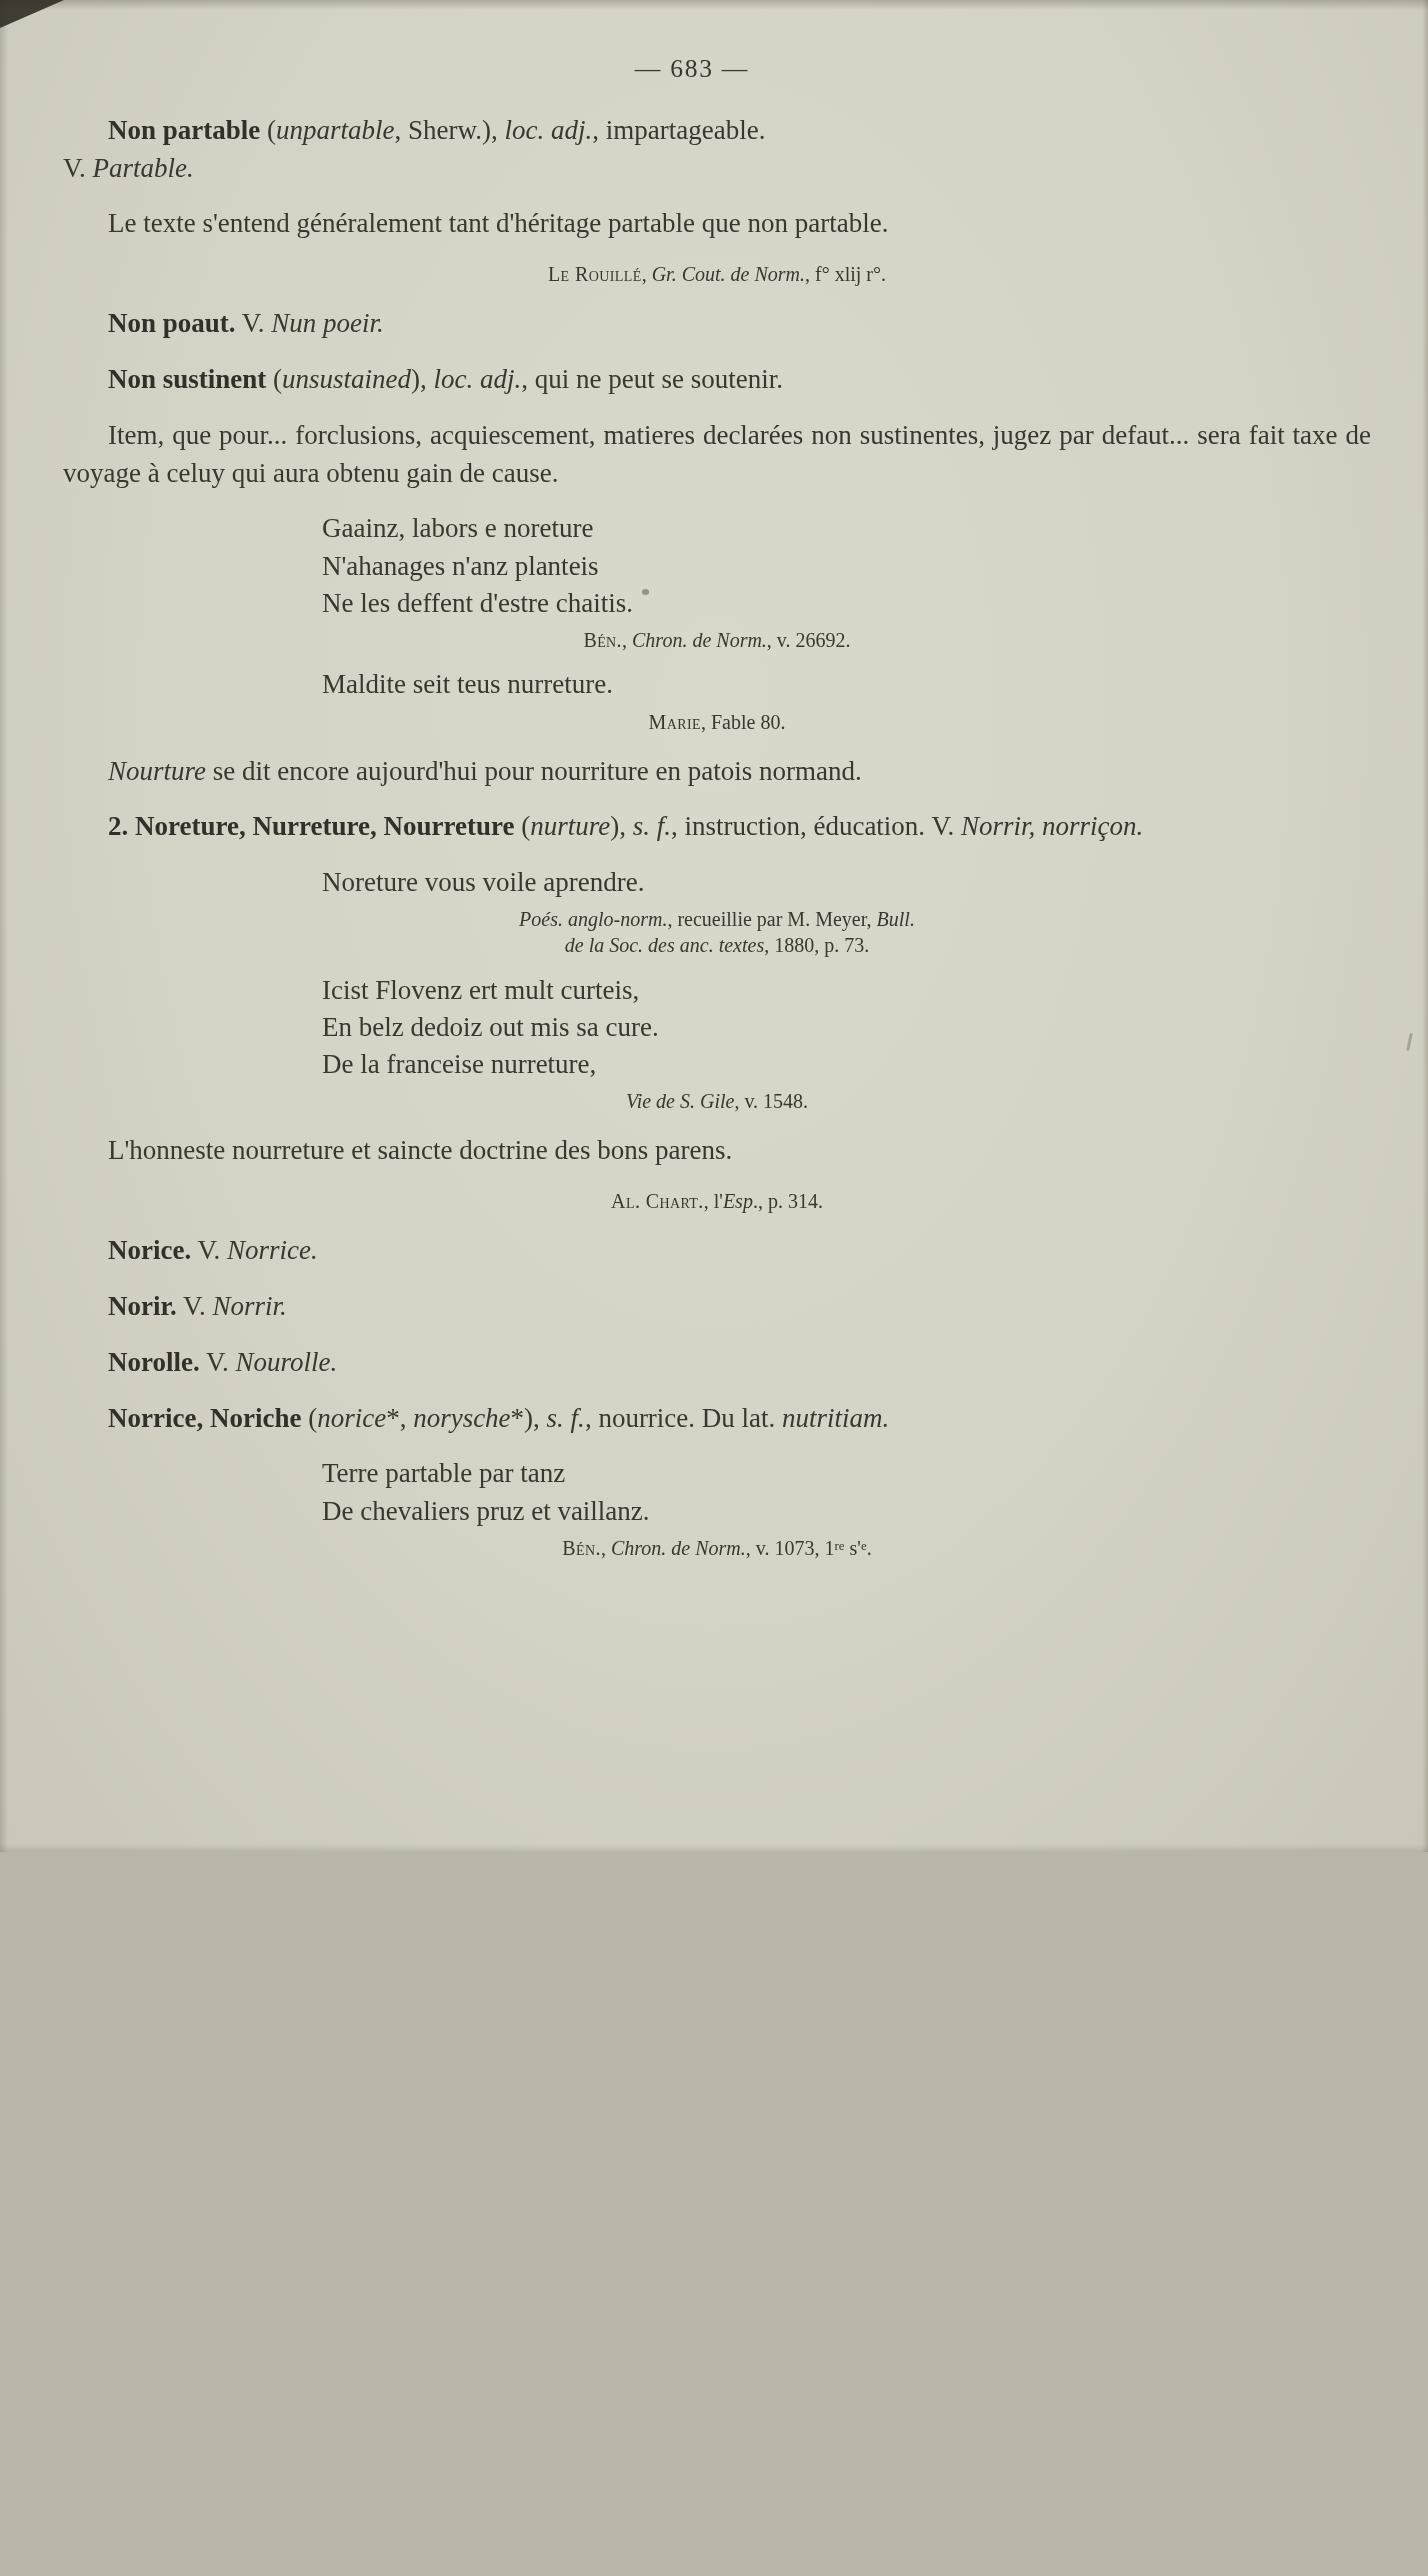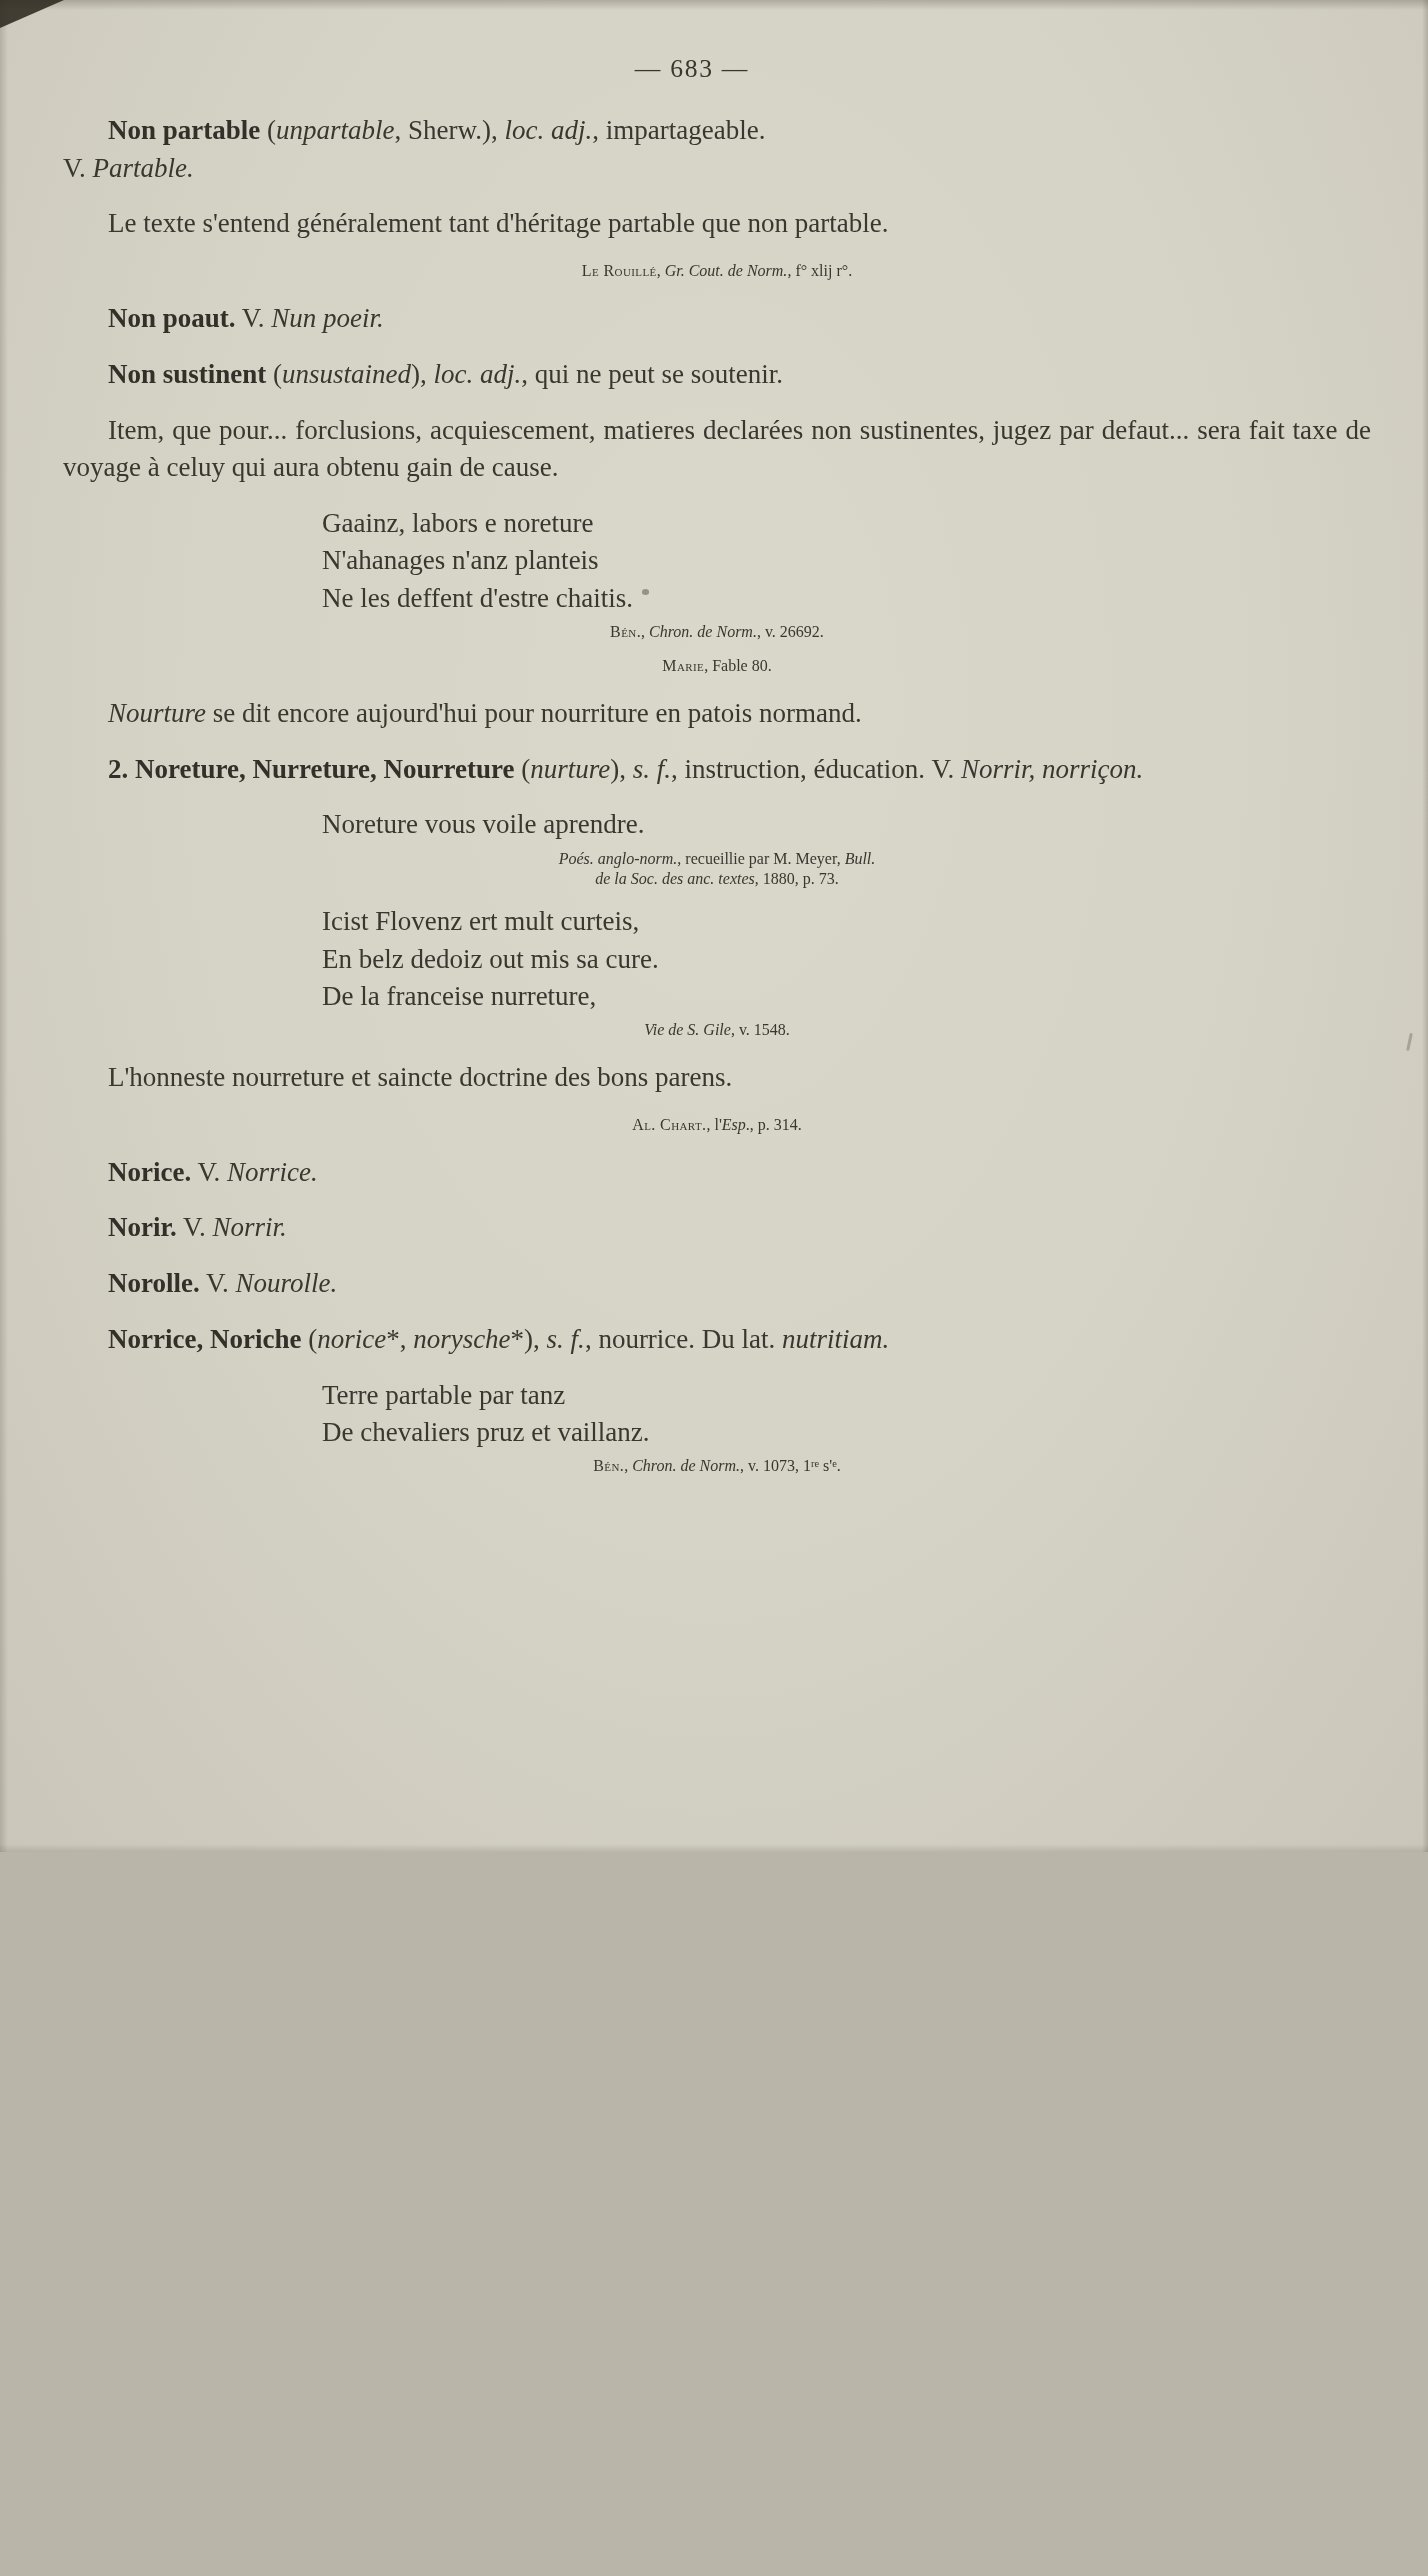--- a/index.html
+++ b/index.html
@@ -50,21 +50,21 @@
   .para {
     margin: 18px 16px;
     text-indent: 45px;
     text-align: justify;
   }
   .line2 { display: block; text-indent: 0; }
   .verse-block { margin: 13.2px 0 5px 275px; }
   .verse-line  { line-height: 1.38; }
   .citation {
     text-align: center;
-    font-size: 16px;
+    font-size: 20px;
     line-height: 1.30;
     margin: 1.7px 0 13.2px;
   }
   .citation.tight { margin: 0; }
   .citation.tight-last { margin: 0 0 13.2px; }
 
   
   .s-n  { font-style: normal; font-weight: normal; }
   .s-b  { font-weight: bold; color: #33302a; }
   .s-i  { font-style: italic; }
@@ -102,20 +102,23 @@
     <p class="para"><span class="s-n">Item, que pour... forclusions, acquiescement, matieres declarées non sustinentes, jugez par defaut... sera fait taxe de voyage à celuy qui aura obtenu gain de cause.</span></p>
 
 
     <div class="verse-block">
       <div class="verse-line">Gaainz, labors e noreture</div>
       <div class="verse-line">N'ahanages n'anz planteis</div>
       <div class="verse-line">Ne les deffent d'estre chaitis.</div>
     </div>
     <div class="citation"><span class="s-sc">Bén.</span><span class="s-n">, </span><span class="s-i">Chron. de Norm.</span><span class="s-n">, v. 26692.</span></div>
 
+    <div class="verse-block">
+      <div class="verse-line">Maldite seit teus nurreture.</div>
+    </div>
     <div class="citation"><span class="s-sc">Marie</span><span class="s-n">, Fable 80.</span></div>
 
     <p class="para"><span class="s-i">Nourture</span><span class="s-n"> se dit encore aujourd'hui pour nourriture en patois normand.</span></p>
 
     <p class="para"><span class="s-b">2. Noreture, Nurreture, Nourreture </span><span class="s-n">(</span><span class="s-i">nurture</span><span class="s-n">), </span><span class="s-i">s. f.</span><span class="s-n">, instruction, éducation. V. </span><span class="s-i">Norrir, norriçon.</span></p>
 
     <div class="verse-block">
       <div class="verse-line">Noreture vous voile aprendre.</div>
     </div>
     <div class="citation tight"><span class="s-i">Poés. anglo-norm.</span><span class="s-n">, recueillie par M. Meyer, </span><span class="s-i">Bull.</span></div>

